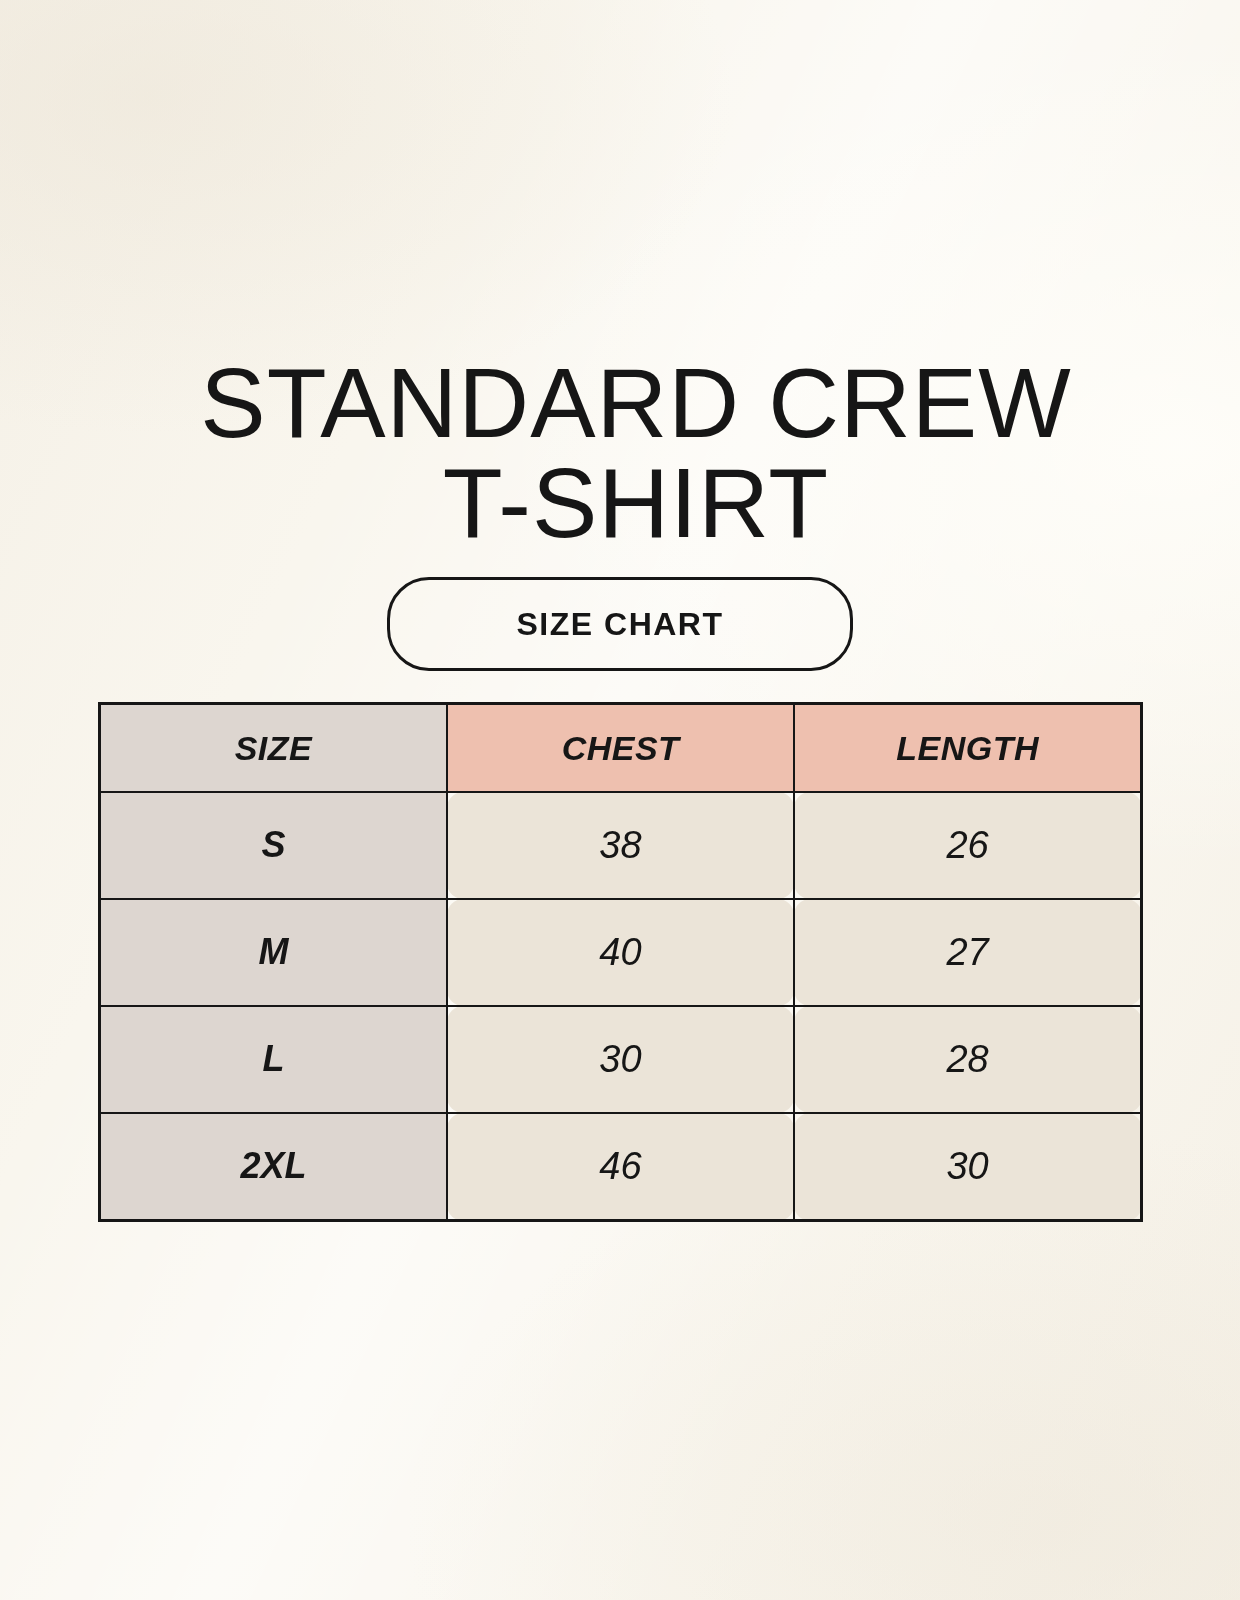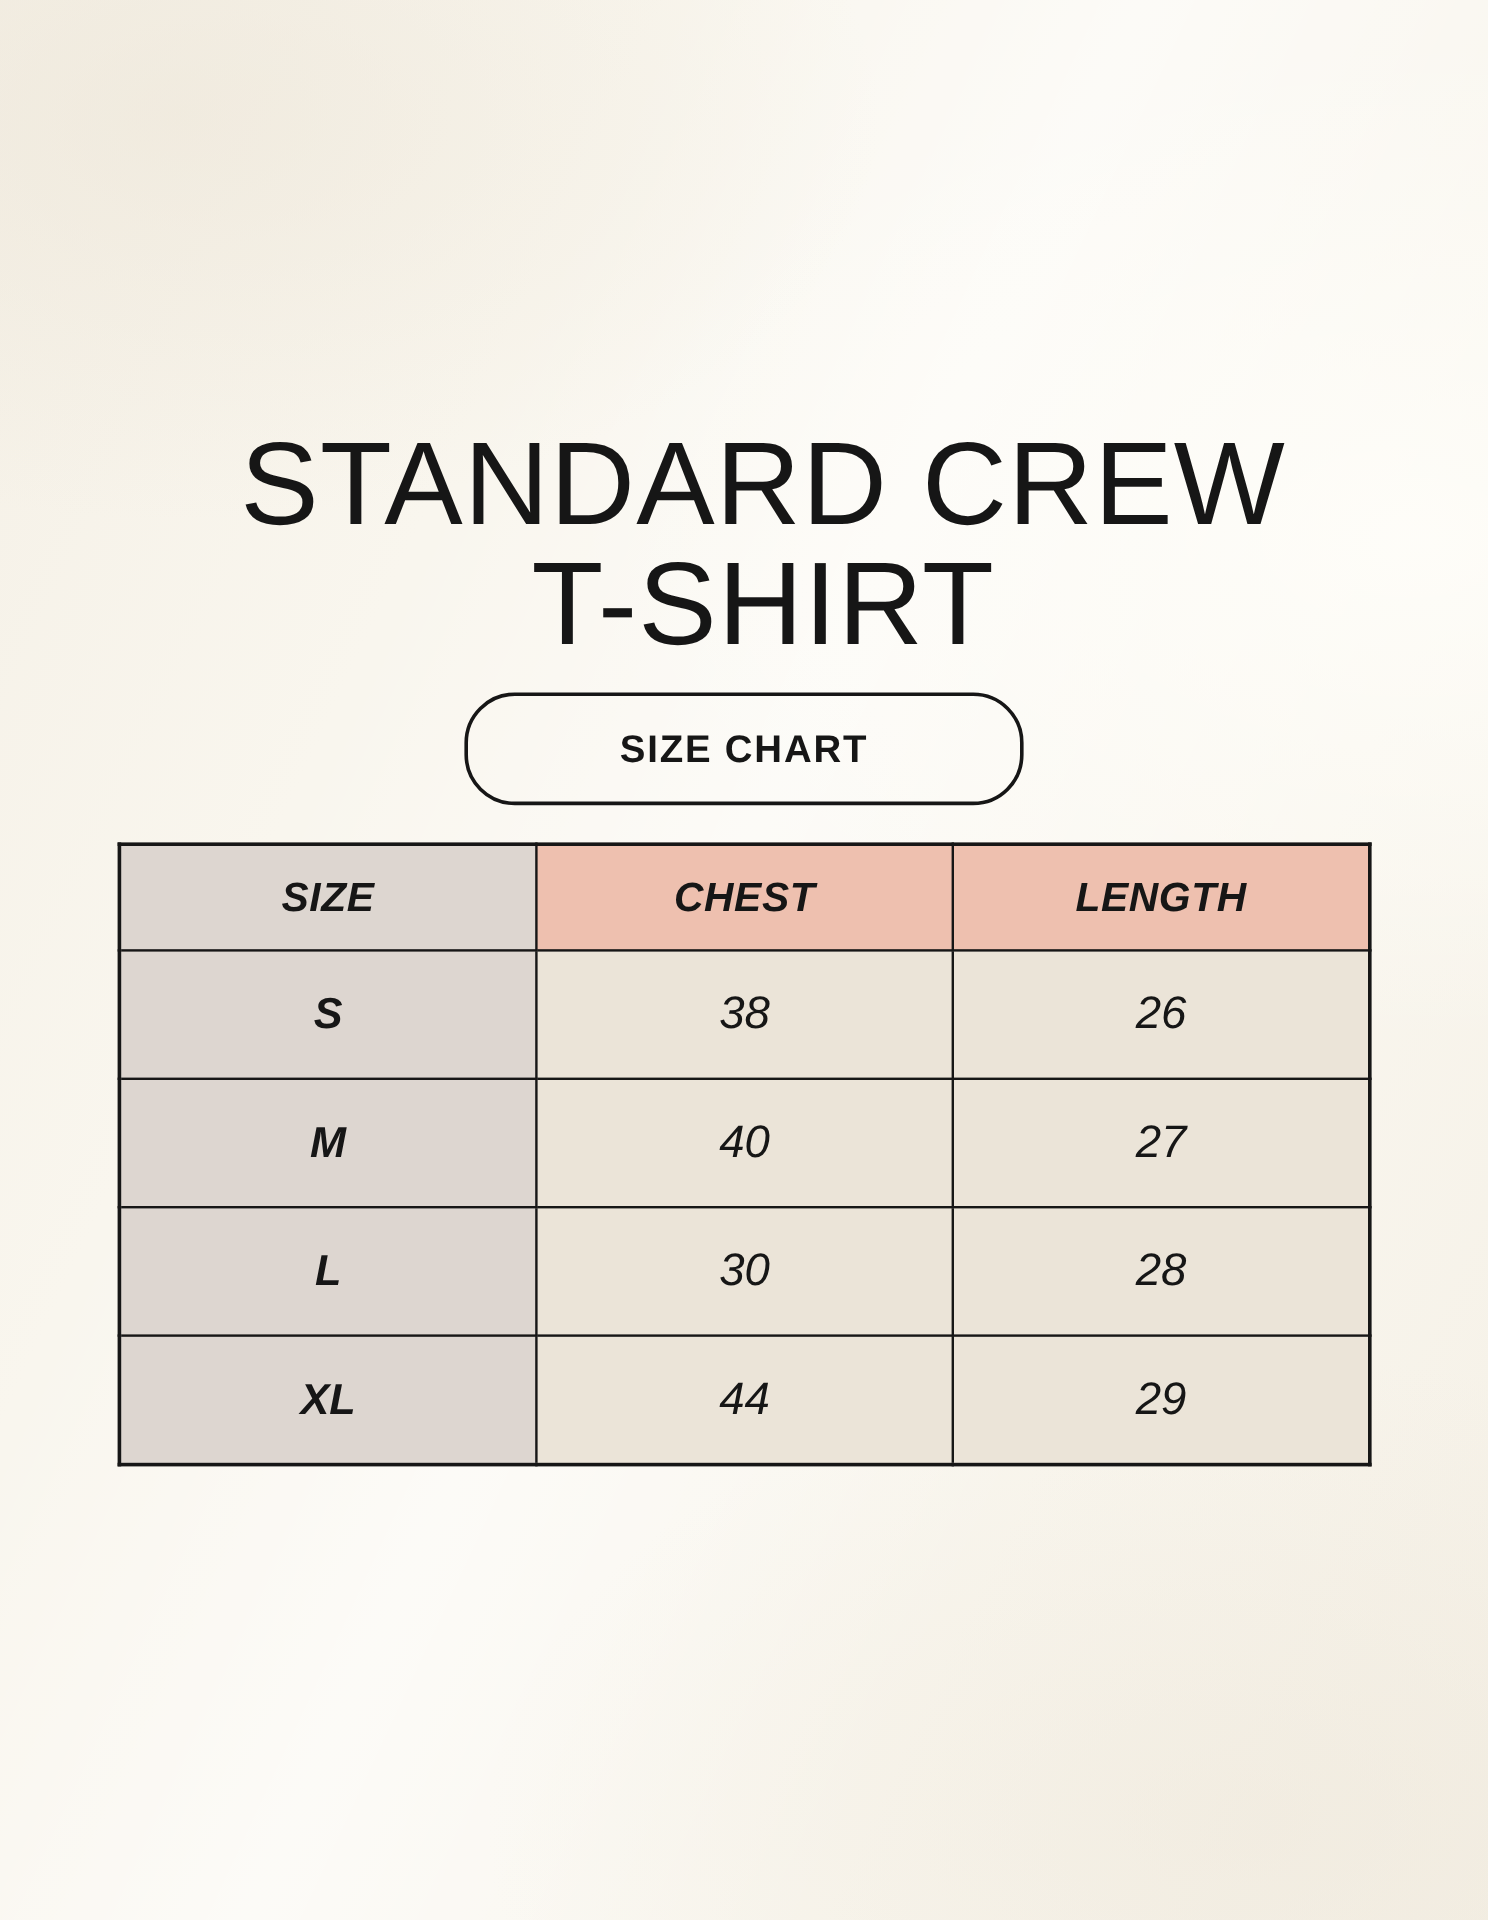--- a/index.html
+++ b/index.html
@@ -90,20 +90,21 @@
   }
   td.row-label {
     background: #ddd6d0;
     font-size: 36px;
     font-weight: bold;
   }
   td.data-cell {
     background: #ebe4d8;
     font-size: 38px;
     font-weight: normal;
+    border-radius: 16px;
   }
   .footnote {
     position: absolute;
     top: 1234px;
     left: 98px;
     width: 1045px;
     text-align: right;
     font-size: 24px;
     font-weight: bold;
     letter-spacing: 0.3px;
@@ -142,21 +143,21 @@
         <td class="row-label">M</td>
         <td class="data-cell">40</td>
         <td class="data-cell">27</td>
       </tr>
       <tr>
         <td class="row-label">L</td>
         <td class="data-cell">30</td>
         <td class="data-cell">28</td>
       </tr>
       <tr>
-        <td class="row-label">XL</td>
-        <td class="data-cell">44</td>
-        <td class="data-cell">29</td>
+        <td class="row-label">2XL</td>
+        <td class="data-cell">46</td>
+        <td class="data-cell">30</td>
       </tr>
     </tbody>
   </table>
 
 
 </div>
 
 </body></html>

